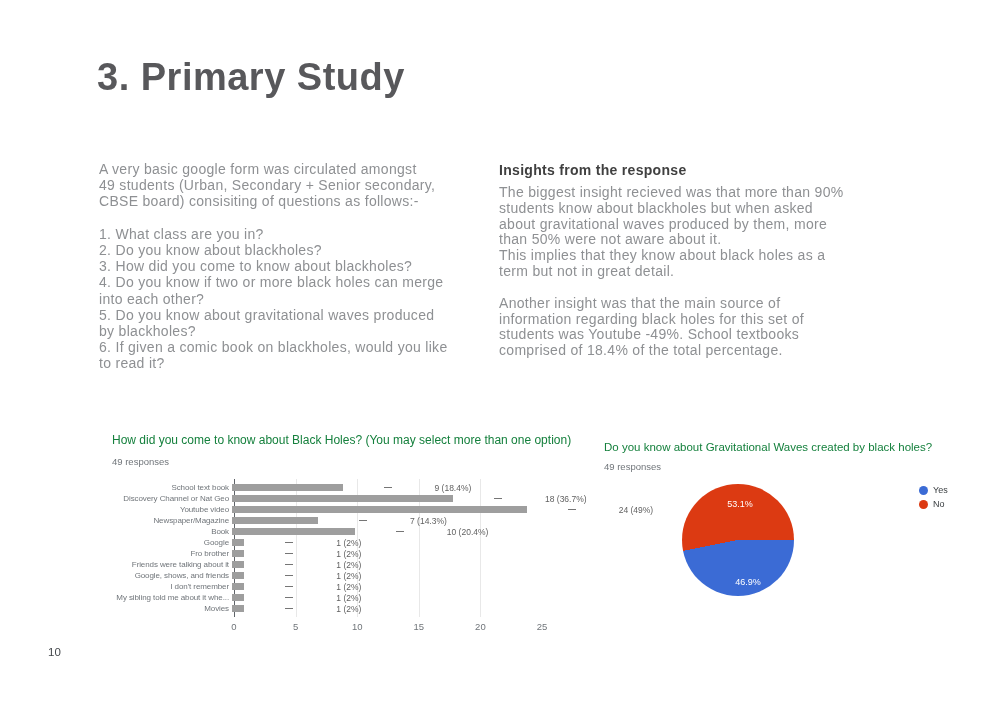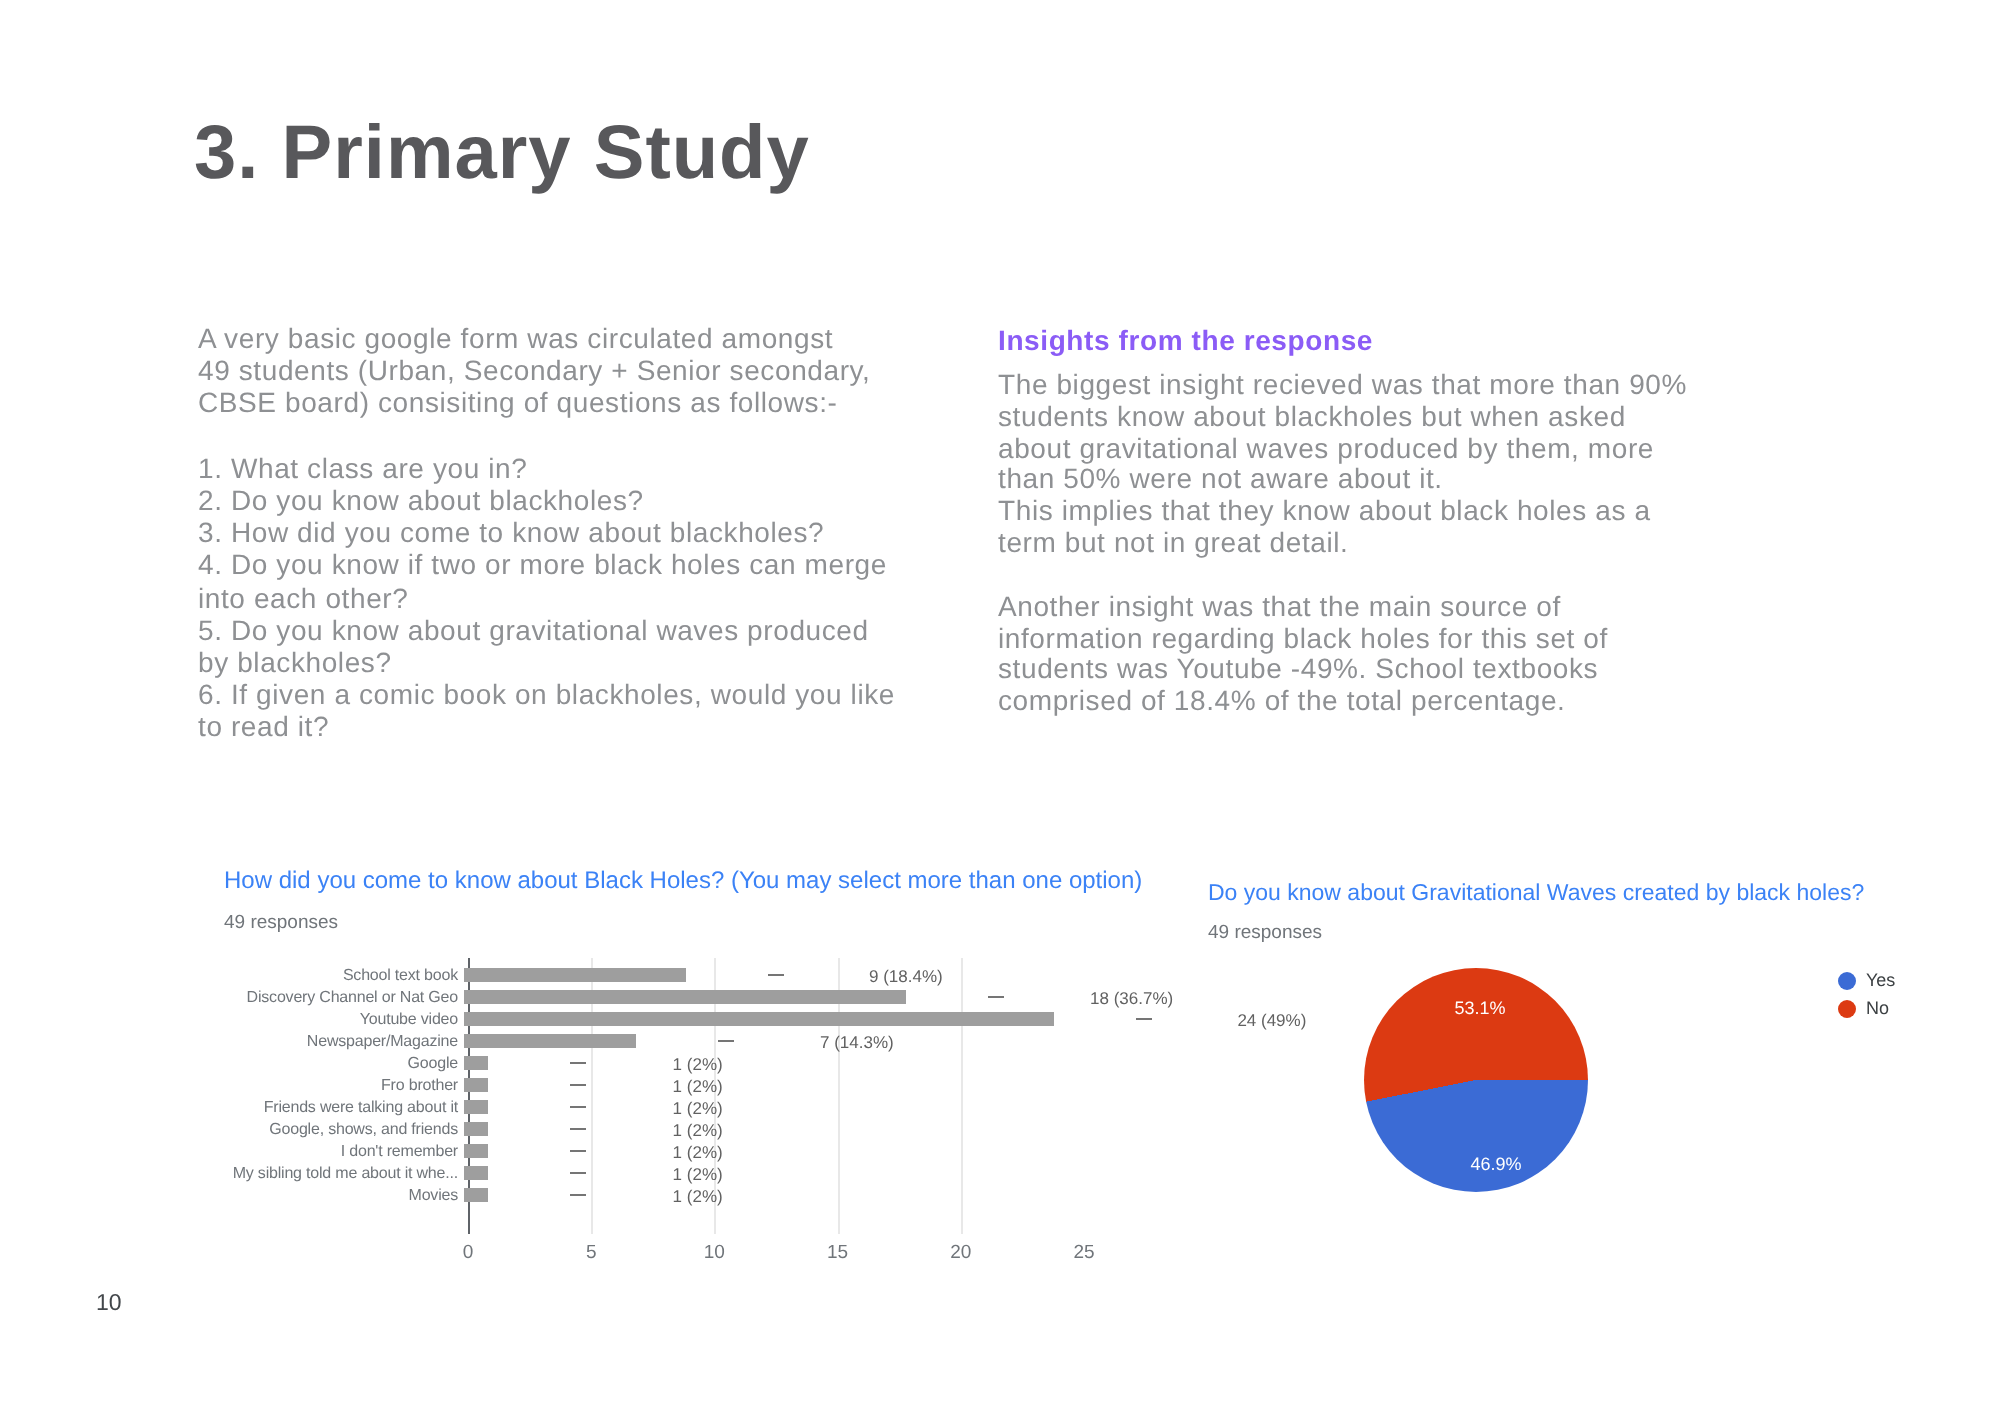--- a/index.html
+++ b/index.html
@@ -14,30 +14,30 @@
     font-size:38px; font-weight:700; letter-spacing:0.5px; color:#58585b;
   }
   
   .left-body {
     position:absolute; left:99px; top:161px; width:400px;
     font-size:14px; line-height:16.2px; letter-spacing:0.3px;
     color:#8e9093; white-space:pre-line;
   }
   .right-col { position:absolute; left:499px; top:162px; width:402px; }
   .insights-heading {
-    font-size:14px; font-weight:700; letter-spacing:0.3px; color:#8b5cf6;
+    font-size:14px; font-weight:700; letter-spacing:0.3px; color:#404040;
   }
   .insights-para {
     margin-top:7px; font-size:14px; line-height:15.8px; letter-spacing:0.3px;
     color:#8e9093; white-space:pre-line;
   }
   .insights-para + .insights-para { margin-top:16px; }
   
   .bar-chart { position:absolute; left:112px; top:433px; width:470px; }
-  .gchart-title { font-size:12px; color:#3b82f6; white-space:nowrap; }
+  .gchart-title { font-size:12px; color:#15803d; white-space:nowrap; }
   .gchart-sub { font-size:9.5px; color:#70757a; margin-top:9px; }
   .bar-plot { position:relative; margin-top:12px; height:138px; }
   .bar-grid {
     position:absolute; left:122px; top:0; width:308px; height:138px;
     border-left:1px solid #5f6368;
     background:repeating-linear-gradient(to right, transparent 0 60.6px, #e8e8e8 60.6px 61.6px);
   }
   .bar-rows { position:relative; padding-top:3px; }
   .bar-row { height:11px; display:flex; }
   .cat-label {
@@ -140,20 +140,30 @@
             </div>
           </div>
           <div class="bar-row">
             <div class="cat-label">
               <span>Newspaper/Magazine</span>
             </div>
             <div class="track">
               <div class="hbar" style="width: 86px; background: rgb(158, 158, 158);"></div>
               <div class="connector"></div>
               <div class="val">7 (14.3%)</div>
+            </div>
+          </div>
+          <div class="bar-row">
+            <div class="cat-label">
+              <span>Book</span>
+            </div>
+            <div class="track">
+              <div class="hbar" style="width: 122.8px; background: rgb(158, 158, 158);"></div>
+              <div class="connector"></div>
+              <div class="val">10 (20.4%)</div>
             </div>
           </div>
           <div class="bar-row">
             <div class="cat-label">
               <span>Google</span>
             </div>
             <div class="track">
               <div class="hbar" style="width: 12.3px; background: rgb(158, 158, 158);"></div>
               <div class="connector"></div>
               <div class="val">1 (2%)</div>

